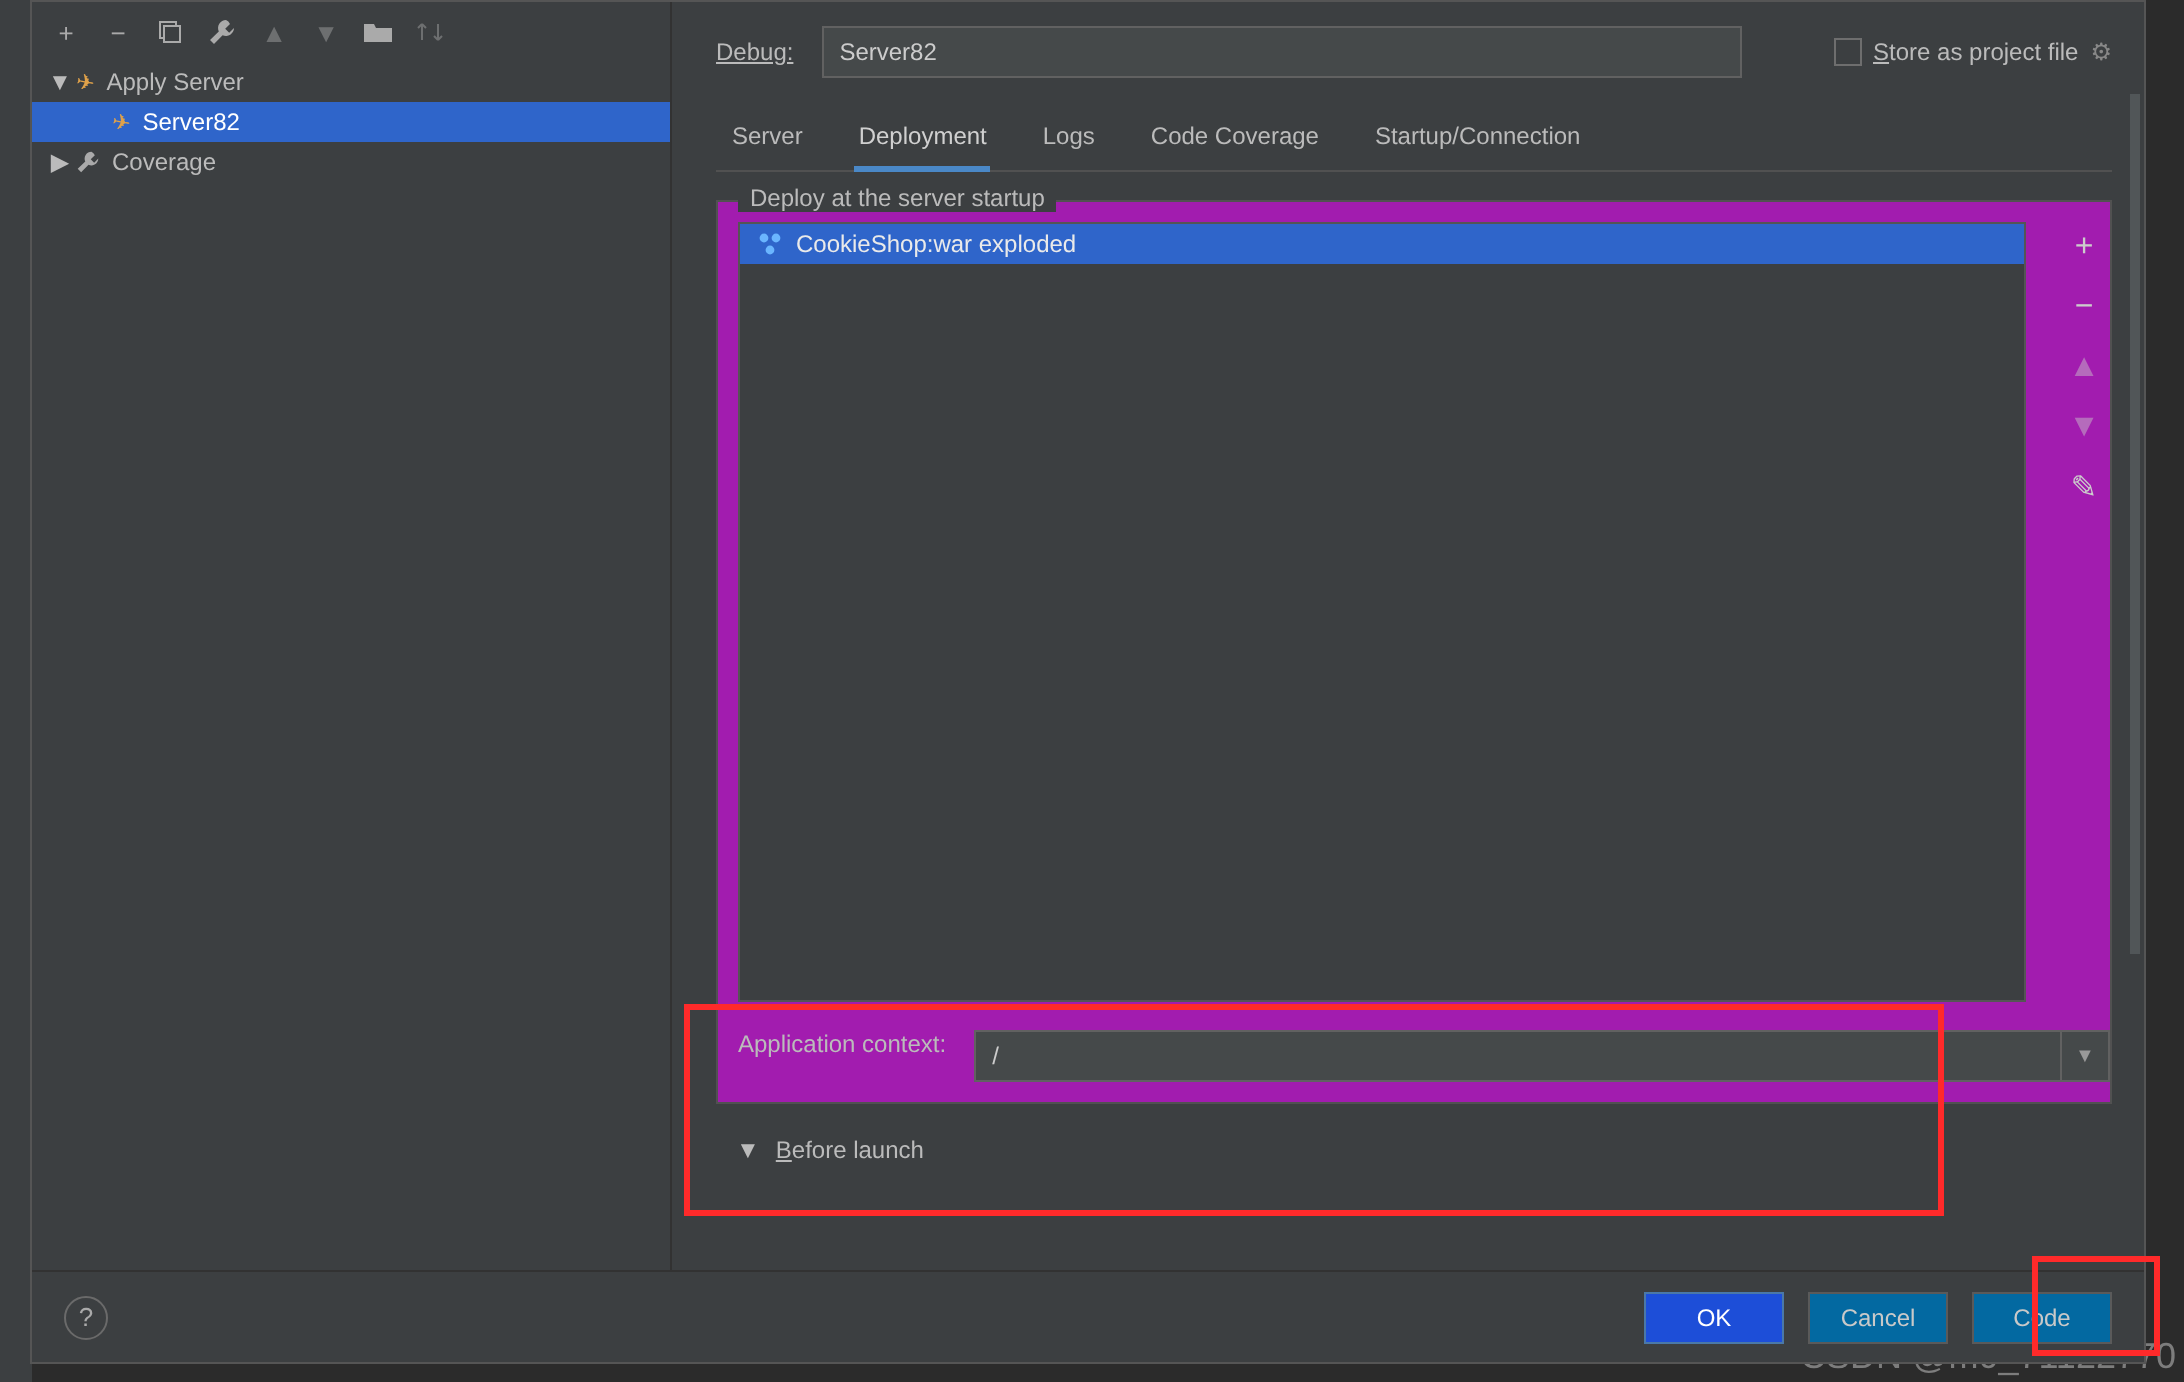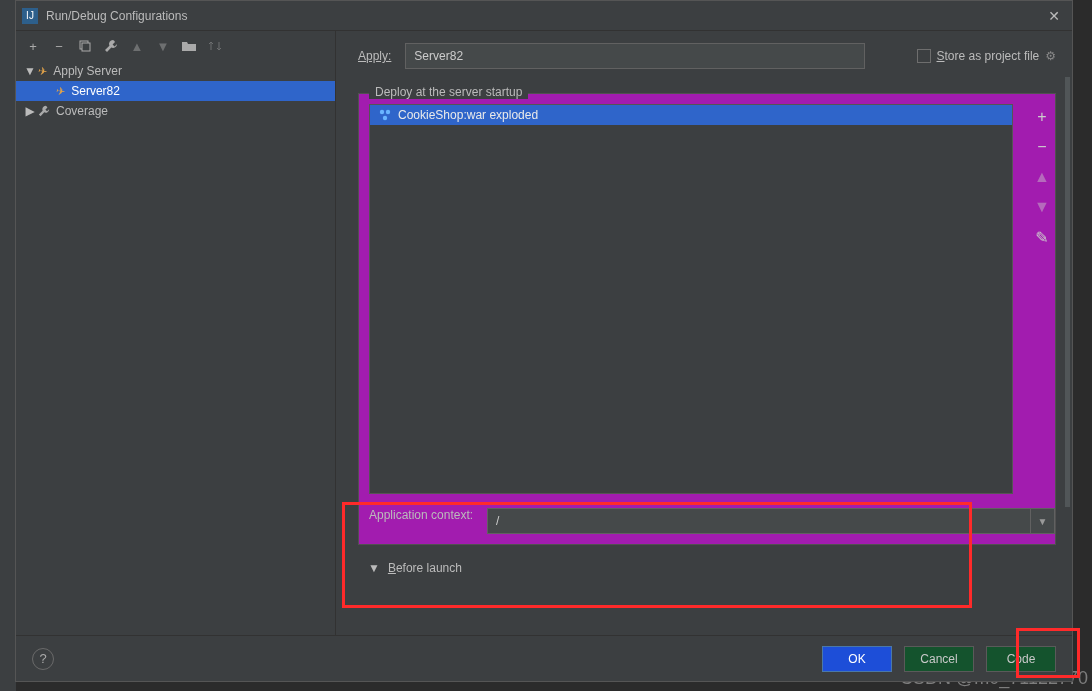--- a/index.html
+++ b/index.html
@@ -57,42 +57,37 @@
     .combo { flex:1; display:flex; }
     .combo input { flex:1; height:26px; background:#45494a; border:1px solid #616161; color:#ccc; padding:0 8px; font-size:12px; }
     .combo .dd { width:24px; height:26px; border:1px solid #616161; border-left:none; background:#45494a; color:#999; display:flex; align-items:center; justify-content:center; font-size:10px; }
 
     .before { margin-top:16px; display:flex; align-items:center; color:#bbb; font-size:12px; padding-left:10px; }
     .before .tw { margin-right:8px; }
 
     .footer { border-top:1px solid #323232; height:46px; display:flex; align-items:center; padding:0 16px; gap:12px; }
     .help { width:22px; height:22px; border-radius:11px; border:1px solid #6a6a6a; color:#aaa; display:flex; align-items:center; justify-content:center; font-size:13px; }
     .spacer { flex:1; }
-    .btn { min-width:70px; height:26px; border:1px solid #5a5a5a; background:#14532d; color:#c9c9c9; font-size:12px; display:inline-flex; align-items:center; justify-content:center; padding:0 12px; }
+    .btn { min-width:70px; height:26px; border:1px solid #5a5a5a; background:#0369a1; color:#c9c9c9; font-size:12px; display:inline-flex; align-items:center; justify-content:center; padding:0 12px; }
     .btn.primary { background:#1d4ed8; border-color:#4a78a8; color:#fff; }
 
     .redbox { position:absolute; border:3px solid #ff2a2a; pointer-events:none; }
     .rb1 { left:326px; top:501px; width:630px; height:106px; }
     .rb2 { left:1000px; top:627px; width:64px; height:50px; }
     .scroll-ind { position:absolute; right:2px; top:46px; width:5px; height:430px; background:#515658; }
     u { text-decoration: underline; }
   </style>
 </head>
 <body>
 
 <div class="bgstrip"></div>
 <div class="watermark">CSDN @m0_71122770</div>
 
 <div class="dialog">
 
-  <div class="titlebar">
-    <span class="app-icon">IJ</span>
-    <span class="title">Run/Debug Configurations</span>
-    <span class="close">✕</span>
-  </div>
 
   <div class="body">
 
     <div class="left">
       <div class="toolbar">
         <span class="tbtn">+</span>
         <span class="tbtn">−</span>
         <span class="tbtn">
           <svg width="14" height="14" viewBox="0 0 14 14">
               <rect x="2" y="2" width="8" height="8" fill="none" stroke="#aaa"></rect>
@@ -137,29 +132,36 @@
           </span>
           <span>Coverage</span>
         </div>
       </div>
     </div>
 
     <div class="right">
       <div class="scroll-ind"></div>
 
       <div class="namerow">
-        <span class="lbl"><u>Apply:</u></span>
+        <span class="lbl"><u>Debug:</u></span>
         <input class="name-input" value="Server82" style="">
         <div class="store">
           <span class="chk"></span>
           <span><u>S</u><span>tore as project file</span></span>
           <span class="gear">⚙</span>
         </div>
       </div>
 
+      <div class="tabs">
+        <div class="tab">Server</div>
+        <div class="tab active">Deployment</div>
+        <div class="tab">Logs</div>
+        <div class="tab">Code Coverage</div>
+        <div class="tab">Startup/Connection</div>
+      </div>
 
       <div class="panel">
         <div class="panel-title-wrap">Deploy at the server startup</div>
         <div class="deploylist">
           <div class="list">
             <div class="list-item">
               <span class="art-icon">
                 <svg width="14" height="14" viewBox="0 0 14 14">
                     <circle cx="4" cy="4" r="2.2" fill="#6ab5ff"></circle>
                     <circle cx="10" cy="4" r="2.2" fill="#6ab5ff"></circle>

